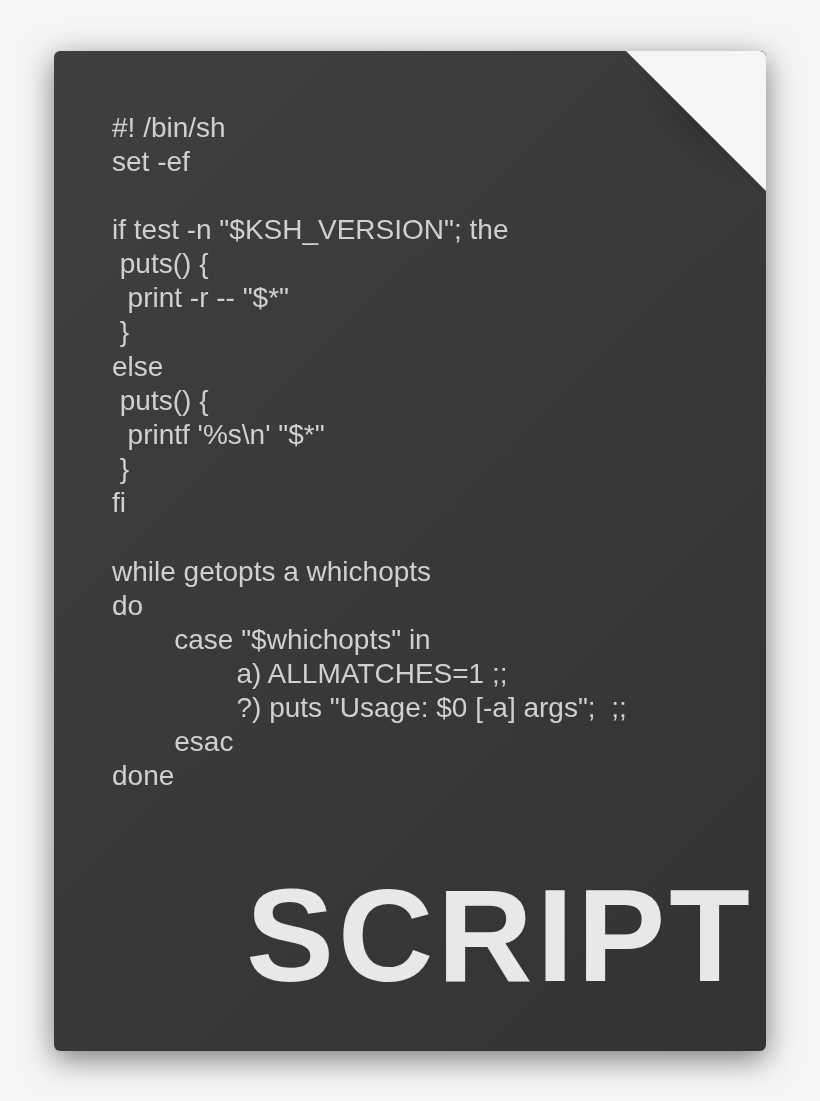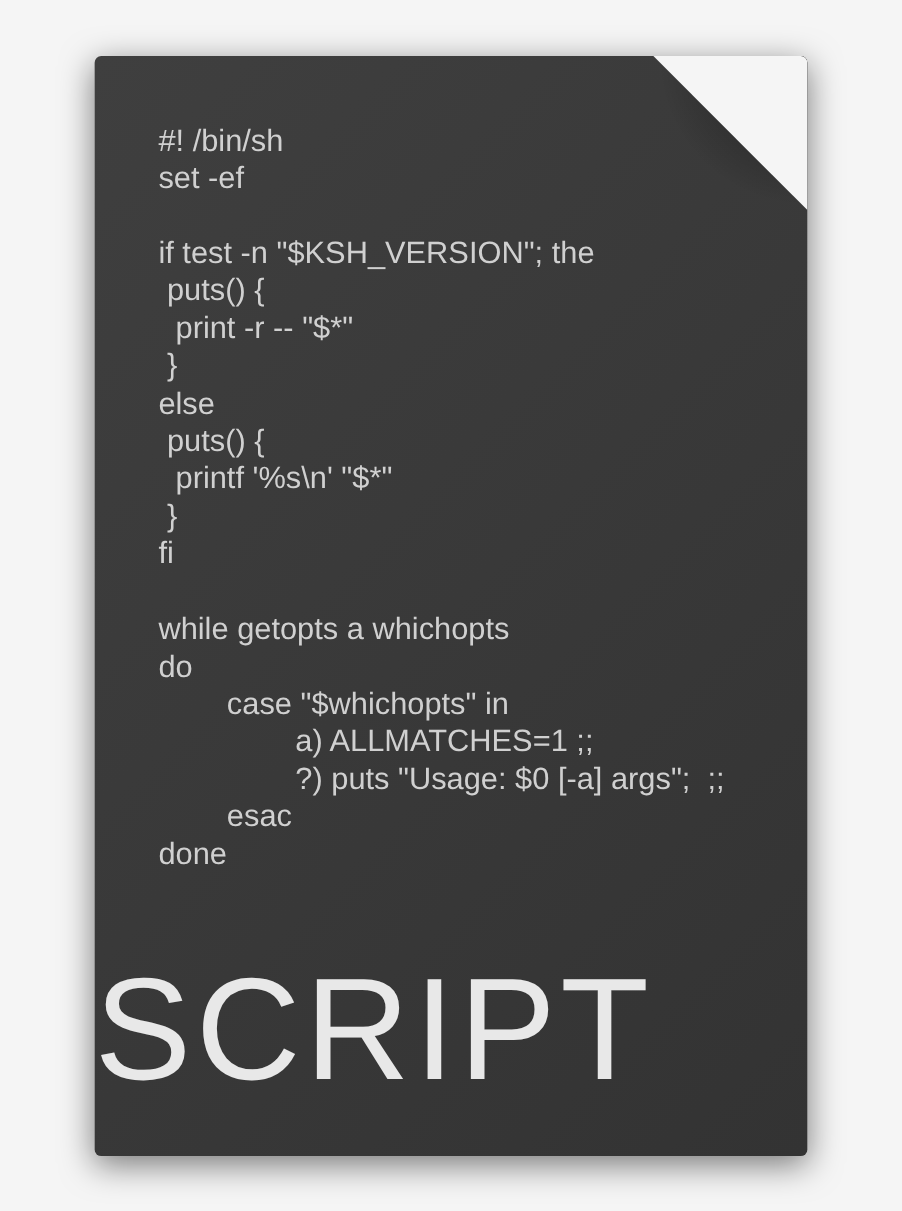--- a/index.html
+++ b/index.html
@@ -6,21 +6,21 @@
     body {
       width: 820px;
       height: 1101px;
       background: #f5f5f5;
       display: flex;
       align-items: center;
       justify-content: center;
       font-family: Arial, Helvetica, sans-serif;
     }
     .document {
-      width: 648px;
+      width: 712px;
       height: 1000px;
       background: linear-gradient(135deg, #3f3f3f 0%, #333333 100%);
       position: relative;
       box-shadow: 0 8px 30px rgba(0,0,0,0.5);
       border-radius: 6px;
       overflow: hidden;
     }
     .page-curl {
       position: absolute;
       top: 0;
@@ -68,24 +68,24 @@
       white-space: pre;
       font-family: Arial, Helvetica, sans-serif;
       position: relative;
       z-index: 0;
     }
     .title {
       position: absolute;
       bottom: 40px;
       left: 0;
       right: 12px;
-      text-align: left;
+      text-align: right;
       color: #e8e8e8;
       font-size: 132px;
-      font-weight: 400;
+      font-weight: 700;
       letter-spacing: 4px;
     }
   </style>
 </head>
 <body>
 
 <div class="document">
   <div class="curl-shadow"></div>
   <div class="code">#! /bin/sh
 set -ef

